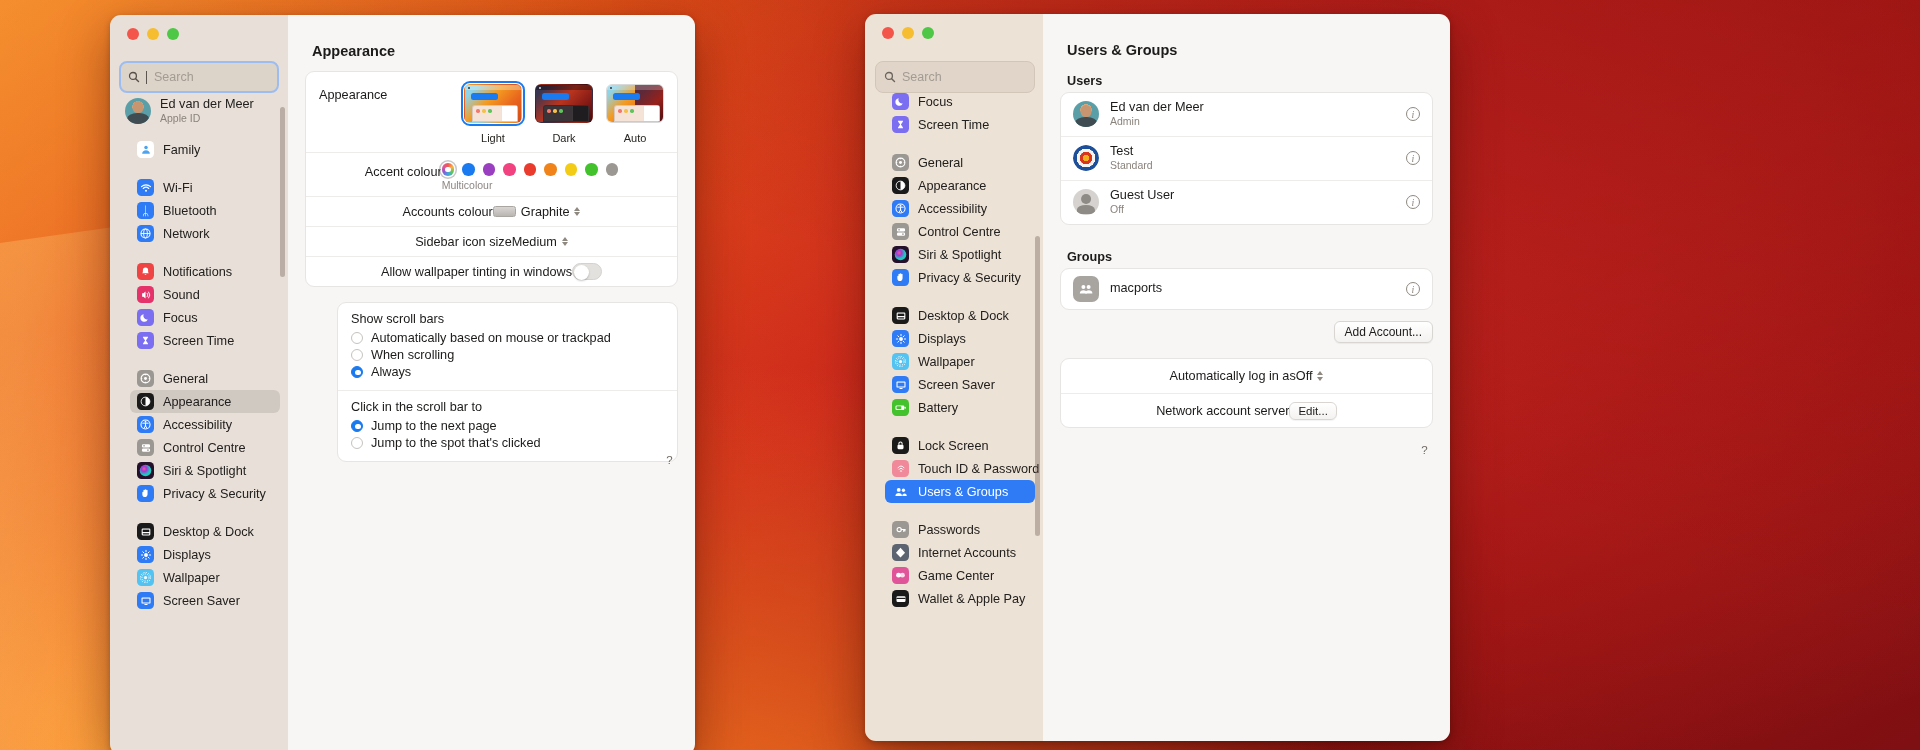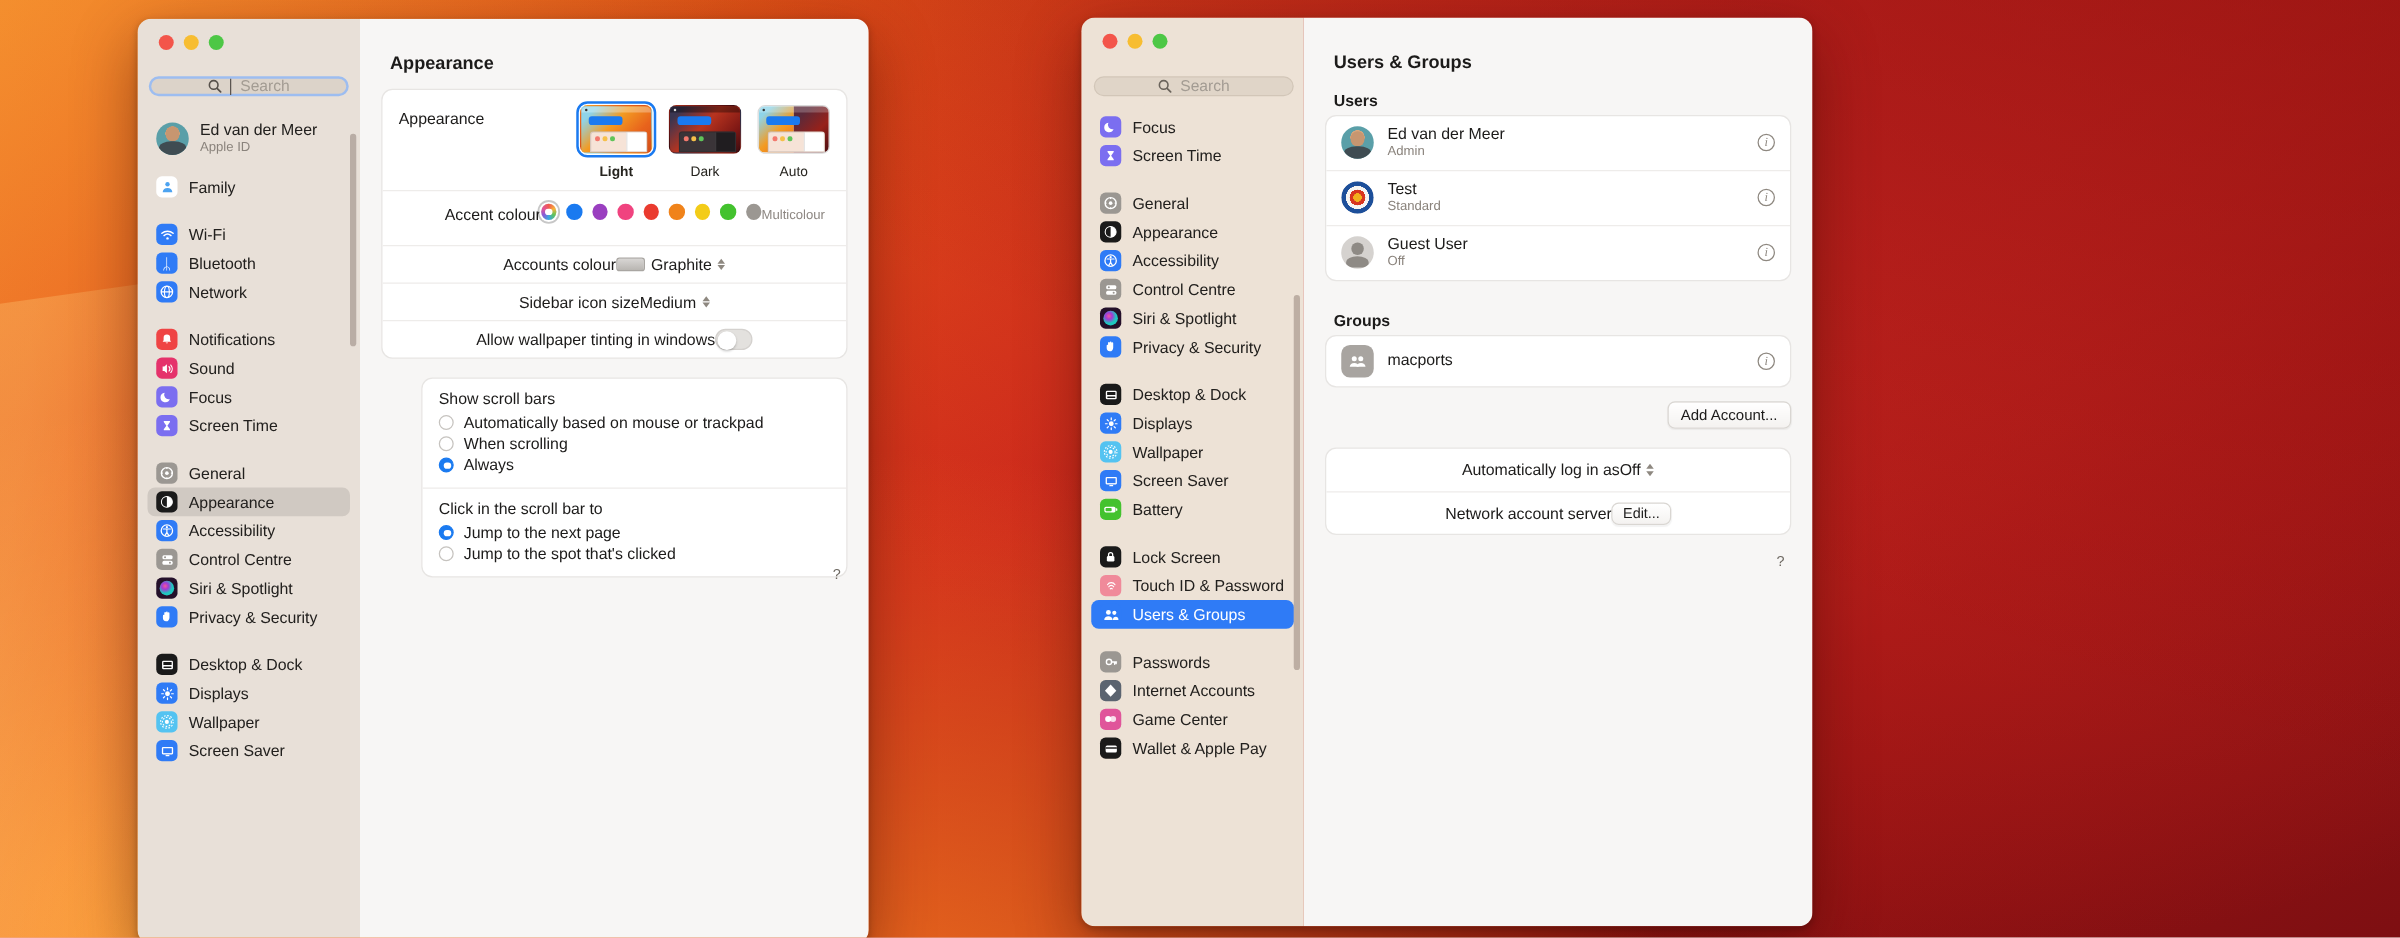--- a/index.html
+++ b/index.html
@@ -37,27 +37,27 @@
 
   
   .traffic { position:absolute; top:0; left:0; display:flex; gap:8px; padding:13px 0 0 17px; z-index:6; }
   .light { width:12px; height:12px; border-radius:50%; }
   .l-red { background:#f3554a; }
   .l-yellow { background:#f7bd31; }
   .l-green { background:#4dc745; }
 
   
   .searchbar { position:absolute; z-index:6; display:flex; align-items:center; gap:6px;
-    border-radius:8px; height:16px;justify-content:center; }
+    border-radius:8px; height:32px; }
   .searchbar svg { flex:0 0 auto; }
   .searchbar .ph { font-size:12.5px; color:#a39c93; }
   .caret { width:1px; height:13px; background:#5b5550; margin-right:1px; }
 
   
-  .sb-scroll { position:absolute; left:0; right:0; overflow:hidden; }
+  .sb-scroll { position:absolute; left:12px; right:0; overflow:hidden; }
   .sb-item { display:flex; align-items:center; gap:9px; height:23px; margin:0 8px; padding:0 7px;
     border-radius:6px; font-size:12.7px; color:#22201e; white-space:nowrap; }
   .sb-item.sel-grey { background:rgba(0,0,0,0.10); }
   .sb-item.sel-blue { background:#2f7bf6; color:#fff; }
   .sb-gap { height:15px; }
   .ic { width:17px; height:17px; border-radius:4.5px; flex:0 0 auto; position:relative;
         display:flex; align-items:center; justify-content:center; }
   .ic svg { display:block; }
   .ic-txt { font-size:10px; line-height:1; color:#fff; }
 
@@ -85,21 +85,21 @@
   .row-value { display:flex; align-items:center; gap:5px; font-size:12.7px; color:#1c1b1a; }
 
   
   .appearance-row { display:flex; align-items:flex-start; justify-content:space-between; padding:12px 13px 8px; }
   .thumbs { display:flex; gap:13px; }
   .thumb-wrap { width:58px; text-align:center; }
   .thumb { width:58px; height:39px; border-radius:6px; overflow:hidden; position:relative;
      border:1px solid rgba(0,0,0,0.15); }
   .thumb.sel { outline:2.5px solid #1a7af0; outline-offset:1.5px; border-color:transparent; }
   .thumb-label { margin-top:9px; font-size:11px; color:#26241f; }
-  .thumb-label.bold { font-weight:bold; }
+  .thumb-label.bold { font-weight:normal; }
   .t-light { background:linear-gradient(135deg,#8fd4e8 0 14%, #f39b22 42%, #e8631c 72%, #d44d18 100%); }
   .t-dark  { background:linear-gradient(135deg,#3a3550 0 12%, #b8341f 45%, #7d1714 78%, #3b0c10 100%); }
   .t-auto-l{ background:linear-gradient(135deg,#8fd4e8 0 16%, #f39b22 55%, #e8631c 100%); }
   .t-auto-d{ background:linear-gradient(135deg,#5a2a3a 0 20%, #97211a 60%, #4a0d10 100%); }
   .t-split { position:absolute; inset:0; display:flex; }
   .t-split > div { flex:1; }
   .mini-menubar { position:absolute; top:0; left:0; right:0; height:5px; background:rgba(255,255,255,0.30); }
   .mini-menubar.dk { background:rgba(0,0,0,0.35); }
   .mini-dot { position:absolute; top:1.5px; left:2.5px; width:2px; height:2px; border-radius:50%; background:#333; }
   .mini-pill { position:absolute; top:8px; left:6px; width:27px; height:7px; border-radius:2.5px; background:#1a7af0; }
@@ -451,21 +451,21 @@
                 <div class="rhs"></div>
               </div>
             </div>
             <div class="thumb-label">Auto</div>
           </div>
         </div>
       </div>
 
       <div class="row" style="min-height:44px; align-items:flex-start; padding-top:10px;">
         <div class="row-label" style="padding-top:2px;">Accent colour</div>
-        <div style="display:flex; align-items:flex-start;">
+        <div style="display:flex; flex-direction:column; align-items:flex-start;">
           <div class="swatches" id="accent-swatches">
               <div class="sw multi sel"></div>
               <div class="sw" style="background: rgb(26, 122, 240);"></div>
               <div class="sw" style="background: rgb(154, 63, 192);"></div>
               <div class="sw" style="background: rgb(240, 67, 127);"></div>
               <div class="sw" style="background: rgb(234, 59, 47);"></div>
               <div class="sw" style="background: rgb(240, 131, 26);"></div>
               <div class="sw" style="background: rgb(243, 204, 24);"></div>
               <div class="sw" style="background: rgb(67, 194, 46);"></div>
               <div class="sw" style="background: rgb(155, 151, 146);"></div>

